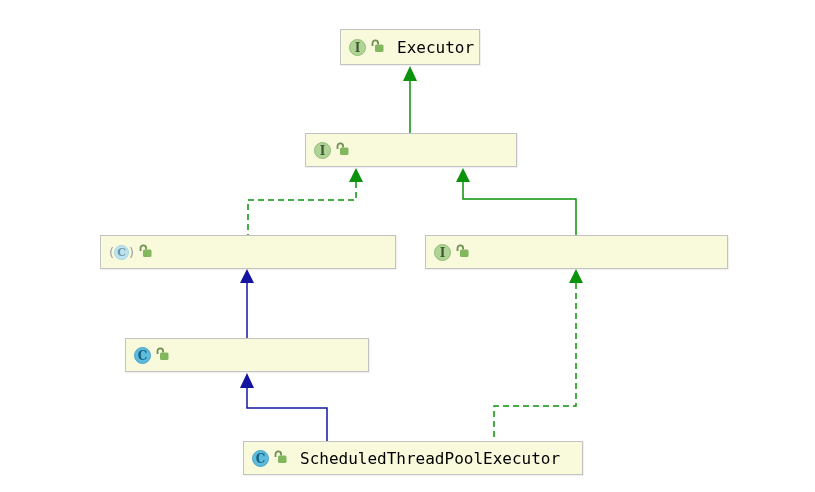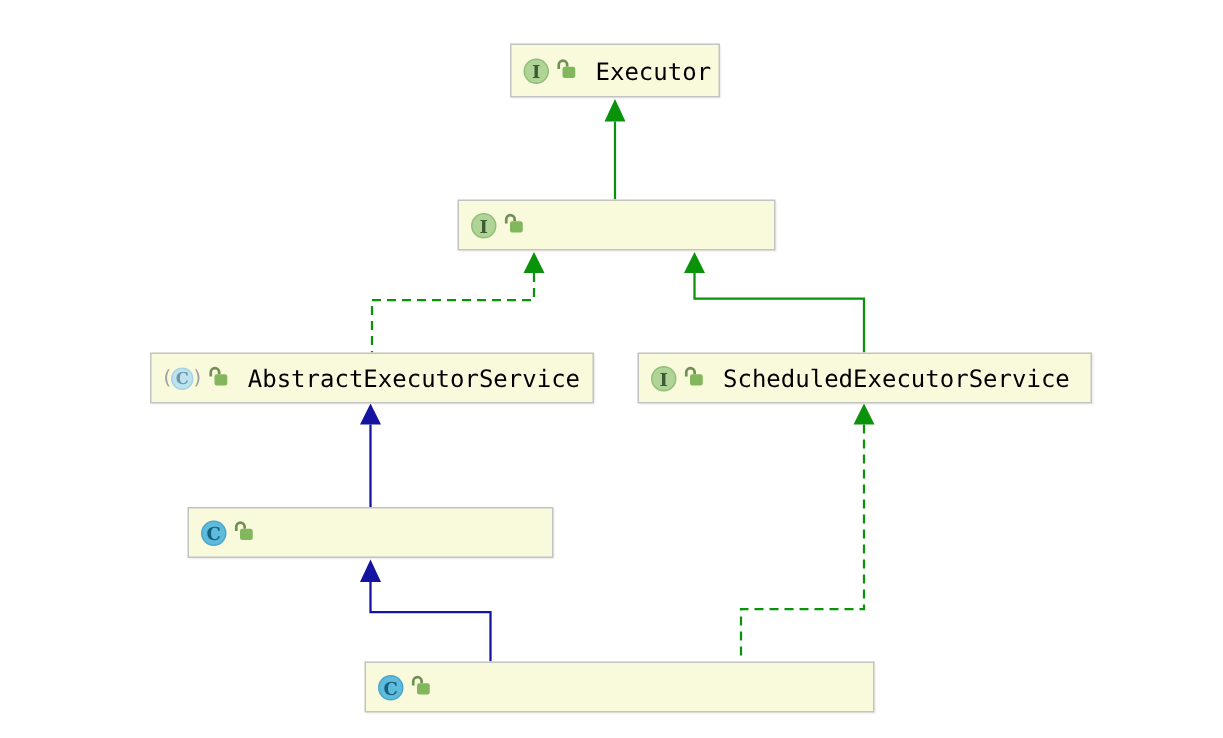--- a/index.html
+++ b/index.html
@@ -158,47 +158,46 @@
       <span class="paren">(</span>
       <span class="badge-abstract">C</span>
       <span class="paren">)</span>
     </span>
     <span class="lock">
       <svg width="14" height="14" viewBox="0 0 14 14">
           <path d="M2.5 7 V4.2 a2.8 2.8 0 0 1 5.6 0 V5.5" fill="none" stroke="#6F8F53" stroke-width="1.8"></path>
           <rect x="5" y="5.5" width="8.5" height="7.5" rx="1.5" fill="#82B75D"></rect>
         </svg>
     </span>
-    <span class="node-label">AbstractExecutorService</span>
   </div>
 
   <div class="node" id="node-scheduled-executor-service">
     <span class="badge badge-interface">I</span>
     <span class="lock">
       <svg width="14" height="14" viewBox="0 0 14 14">
           <path d="M2.5 7 V4.2 a2.8 2.8 0 0 1 5.6 0 V5.5" fill="none" stroke="#6F8F53" stroke-width="1.8"></path>
           <rect x="5" y="5.5" width="8.5" height="7.5" rx="1.5" fill="#82B75D"></rect>
         </svg>
     </span>
-    <span class="node-label">ScheduledExecutorService</span>
   </div>
 
   <div class="node" id="node-thread-pool-executor">
     <span class="badge badge-class">C</span>
     <span class="lock">
       <svg width="14" height="14" viewBox="0 0 14 14">
           <path d="M2.5 7 V4.2 a2.8 2.8 0 0 1 5.6 0 V5.5" fill="none" stroke="#6F8F53" stroke-width="1.8"></path>
           <rect x="5" y="5.5" width="8.5" height="7.5" rx="1.5" fill="#82B75D"></rect>
         </svg>
     </span>
   </div>
 
   <div class="node" id="node-scheduled-thread-pool-executor">
     <span class="badge badge-class">C</span>
     <span class="lock">
       <svg width="14" height="14" viewBox="0 0 14 14">
           <path d="M2.5 7 V4.2 a2.8 2.8 0 0 1 5.6 0 V5.5" fill="none" stroke="#6F8F53" stroke-width="1.8"></path>
           <rect x="5" y="5.5" width="8.5" height="7.5" rx="1.5" fill="#82B75D"></rect>
         </svg>
     </span>
+    <span class="node-label">ScheduledThreadPoolExecutor</span>
   </div>
 
 </div>
 
 </body></html>

